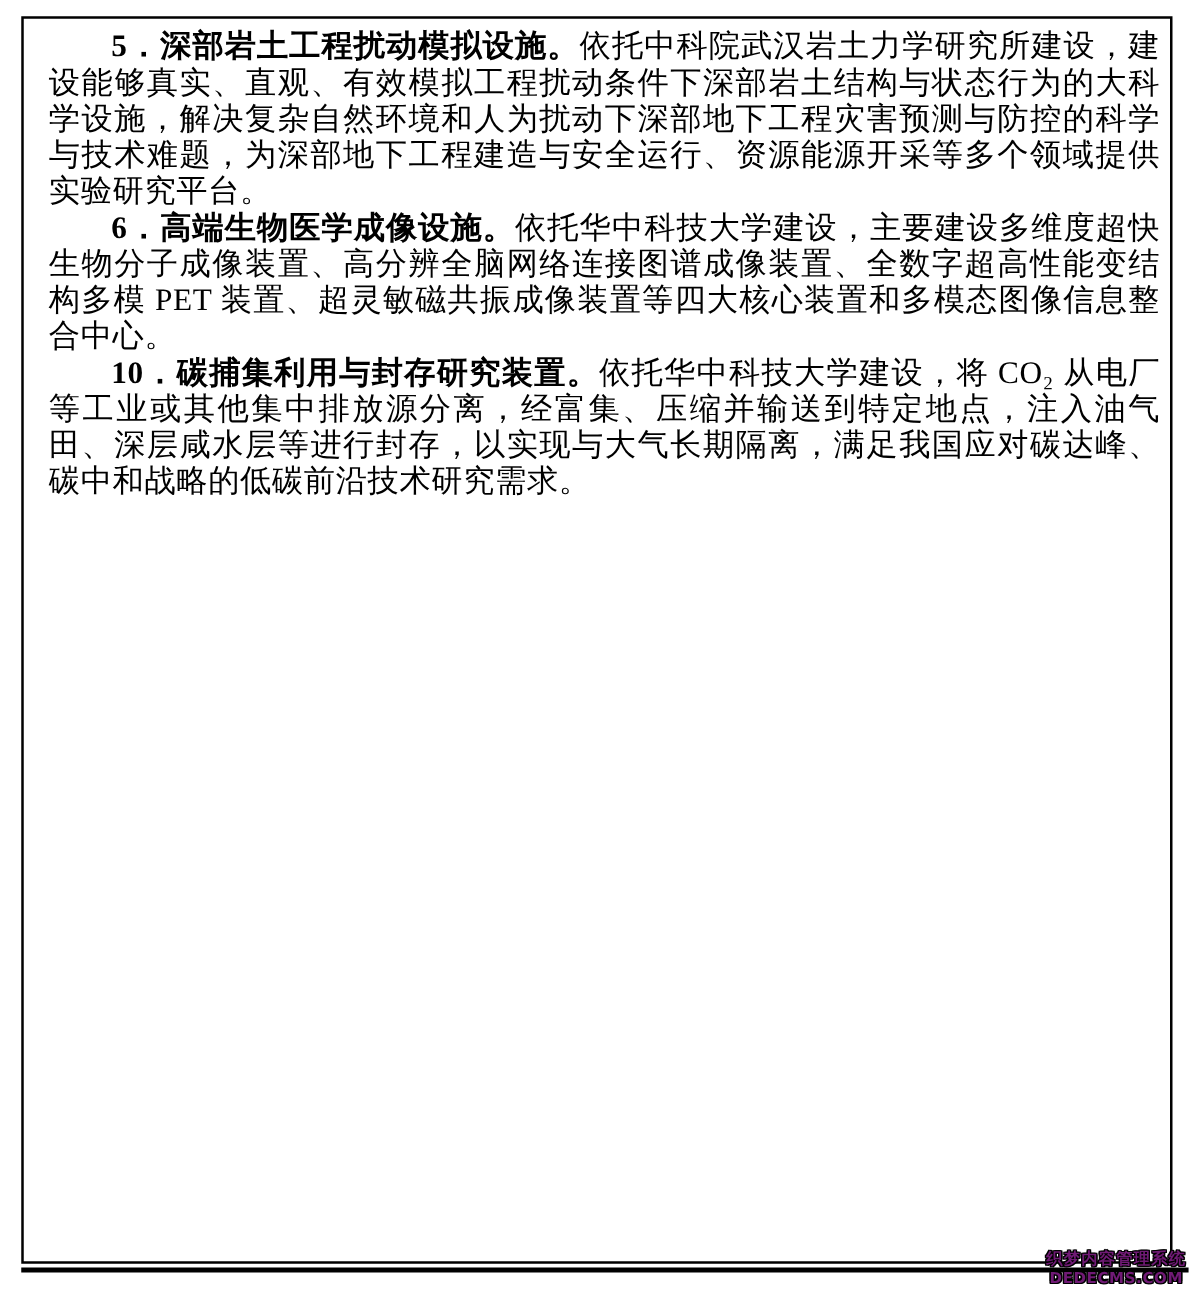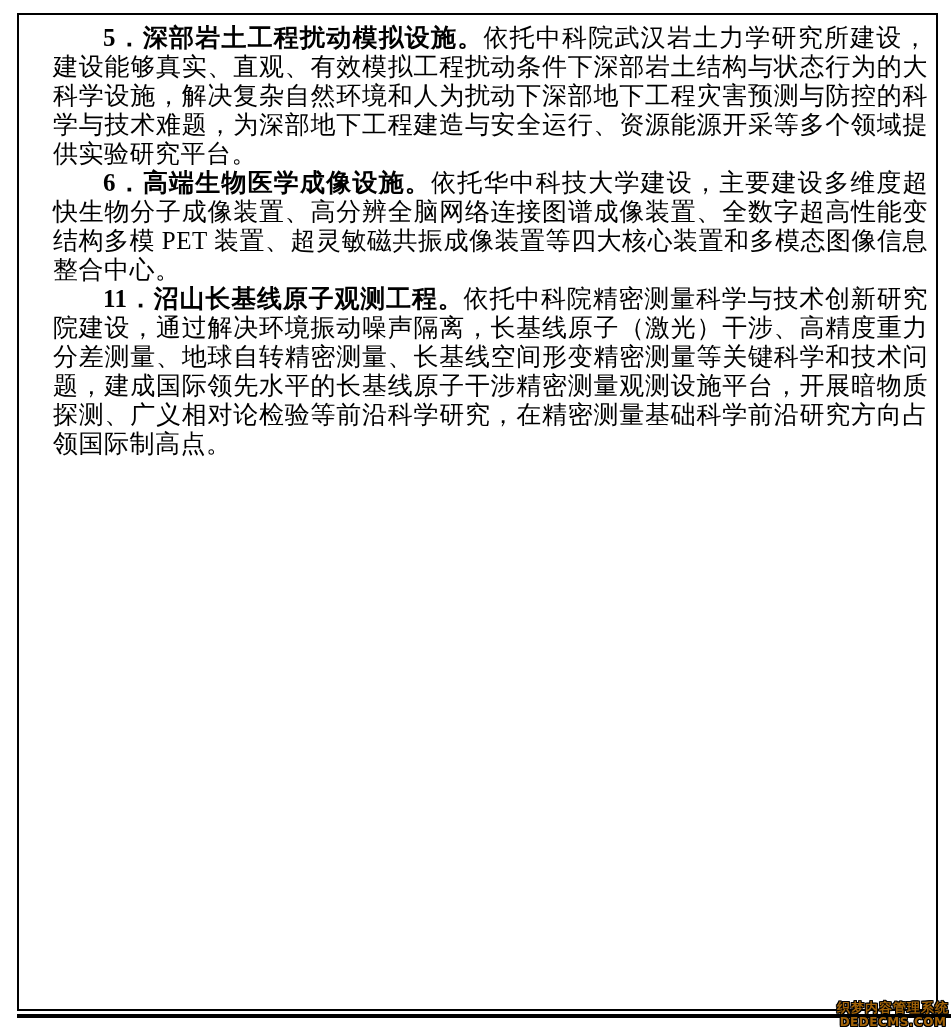--- a/index.html
+++ b/index.html
@@ -16,21 +16,21 @@
   .sheet {
     position: absolute;
     left: 17px;
     top: 13px;
     width: 921px;
     height: 998px;
     border: 2px solid #000000;
     box-sizing: border-box;
   }
   .content {
-    padding: 8px 8px 0 34px;
+    padding: 8px 8px 0 20px;
     font-size: 25px;
     line-height: 29px;
     text-align: justify;
     text-justify: inter-ideograph;
     letter-spacing: 0.5px;
   }
   .content p {
     margin: 0;
     text-indent: 2em;
   }
@@ -43,21 +43,21 @@
     height: 4px;
     background: #000000;
   }
   .watermark {
     position: absolute;
     right: 2px;
     bottom: 1px;
     text-align: center;
     font-family: "DejaVu Sans", "Liberation Sans", sans-serif;
     font-weight: bold;
-    color: #a16207;
+    color: #701a75;
     text-shadow:
       -1px -1px 0 #000, 1px -1px 0 #000,
       -1px  1px 0 #000, 1px  1px 0 #000,
       -1px  0   0 #000, 1px  0   0 #000,
        0   -1px 0 #000, 0    1px 0 #000;
     z-index: 5;
   }
   .wm-line1 { font-size: 13px; line-height: 15px; letter-spacing: 1px; }
   .wm-line2 { font-size: 12px; line-height: 15px; letter-spacing: 0.5px; }
 </style>
@@ -68,22 +68,22 @@
   <div class="sheet">
     <div class="content">
 
       <p><span class="head">5．</span><span class="head">深部岩土工程扰动模拟设施。</span><span>依托中科院武汉岩土力学研究所建设，建设能够真实、直观、有效模拟工程扰动条件下深部岩土结构与状态行为的大科学设施，解决复杂自然环境和人为扰动下深部地下工程灾害预测与防控的科学与技术难题，为深部地下工程建造与安全运行、资源能源开采等多个领域提供实验研究平台。</span></p>
 
       <p><span class="head">6．</span><span class="head">高端生物医学成像设施。</span><span>依托华中科技大学建设，主要建设多维度超快生物分子成像装置、高分辨全脑网络连接图谱成像装置、全数字超高性能变结构多模 PET 装置、超灵敏磁共振成像装置等四大核心装置和多模态图像信息整合中心。</span></p>
 
 
 
 
+      <p><span class="head">10．</span><span class="head">碳捕集利用与封存研究装置。</span><span>依托华中科技大学建设，将 CO₂ 从电厂等工业或其他集中排放源分离，经富集、压缩并输送到特定地点，注入油气田、深层咸水层等进行封存，以实现与大气长期隔离，满足我国应对碳达峰、碳中和战略的低碳前沿技术研究需求。</span></p>
 
-      <p><span class="head">11．</span><span class="head">沼山长基线原子观测工程。</span><span>依托中科院精密测量科学与技术创新研究院建设，通过解决环境振动噪声隔离，长基线原子（激光）干涉、高精度重力分差测量、地球自转精密测量、长基线空间形变精密测量等关键科学和技术问题，建成国际领先水平的长基线原子干涉精密测量观测设施平台，开展暗物质探测、广义相对论检验等前沿科学研究，在精密测量基础科学前沿研究方向占领国际制高点。</span></p>
 
 
     </div>
   </div>
 
   <div class="bottom-rule"></div>
 
   <div class="watermark">
     <div class="wm-line1">织梦内容管理系统</div>
     <div class="wm-line2">DEDECMS.COM</div>

